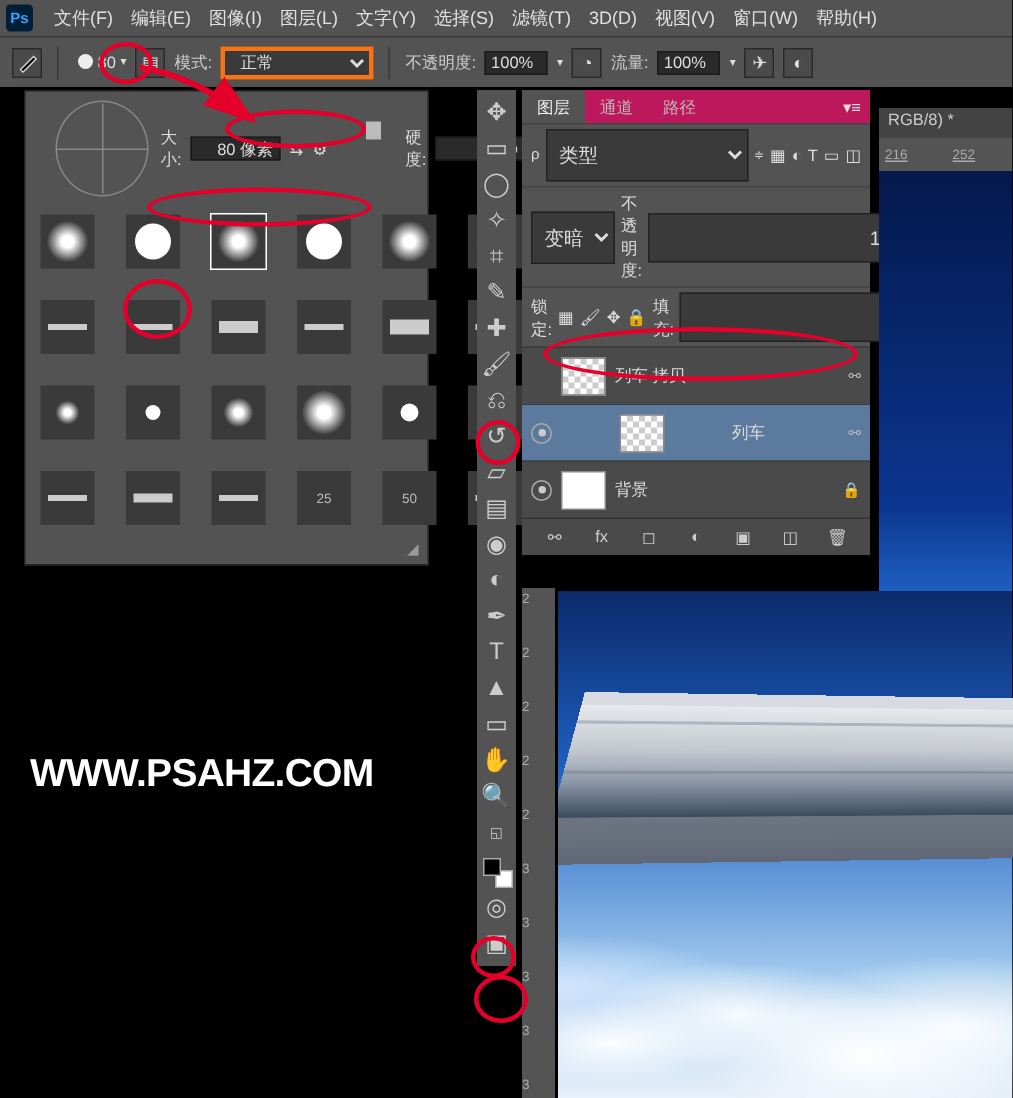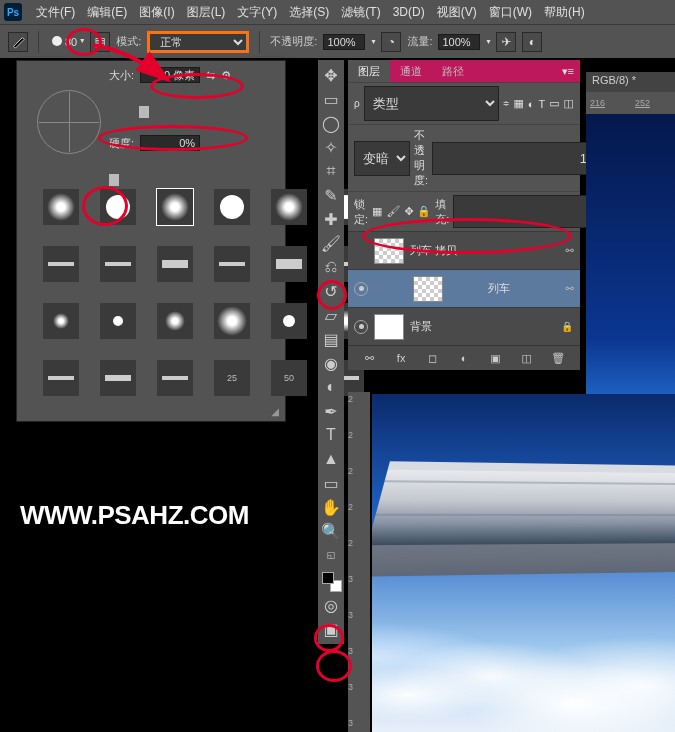--- a/index.html
+++ b/index.html
@@ -24,21 +24,21 @@
   .brushpanel { position: absolute; left: 16px; top: 60px; width: 270px; background: #535353; border: 1px solid #222; box-shadow: 2px 2px 6px rgba(0,0,0,.5); font-size: 11px; color: #ddd; }
   .brushpanel .row { display: flex; align-items: center; padding: 6px 10px; gap: 8px; }
   .brushpanel .preview { width: 64px; height: 64px; border-radius: 50%; border: 1px solid #888; display: flex; align-items: center; justify-content: center; margin-left: 10px; }
   .brushpanel .crosshair::before, .brushpanel .crosshair::after { content:""; position:absolute; background:#888; }
   .brushpanel .crosshair { position: relative; width: 60px; height: 60px; }
   .brushpanel .crosshair::before { width:60px; height:1px; top:50%; left:0; }
   .brushpanel .crosshair::after { width:1px; height:60px; left:50%; top:0; }
   .slider { height: 6px; background: #3a3a3a; flex: 1; position: relative; }
   .slider .thumb { position: absolute; top:-3px; width: 10px; height: 12px; background: #bbb; }
   .brushpanel input.val { background: #2a2a2a; border: 1px solid #1a1a1a; color: #ddd; width: 60px; font-size: 11px; padding: 1px 4px; text-align: right; }
-  .brush-grid { display: grid; grid-template-columns: repeat(6, 36px); gap: 21px; padding: 6px 10px 10px; margin-left: 16px; }
+  .brush-grid { display: grid; grid-template-columns: repeat(6, 36px); gap: 21px; padding: 6px 10px 10px; }
   .brush-cell { width: 36px; height: 36px; background: #3a3a3a; display: flex; align-items: center; justify-content: center; }
   .brush-cell .soft { width: 28px; height: 28px; border-radius: 50%; background: radial-gradient(circle, #fff 0%, #fff 20%, rgba(255,255,255,0) 70%); }
   .brush-cell .hard { width: 24px; height: 24px; border-radius: 50%; background: #fff; }
   .brush-cell .line { width: 26px; height: 4px; background: #ccc; }
   .brush-cell.sel { outline: 1px solid #fff; }
   .brush-num { font-size: 9px; color: #bbb; }
   .panel-footer { text-align: right; padding: 0 6px 4px; color: #999; font-size: 10px; }
 
   
   .toolbox { position: absolute; left: 318px; top: 60px; width: 26px; background: #535353; display: flex; flex-direction: column; gap: 2px; padding: 4px 2px; }
@@ -137,21 +137,21 @@
   <span style="font-size:8px;">▾</span>
   <div class="opt-btn">✈</div>
   <div class="opt-btn">◐</div>
 </div>
 
 <div class="brushpanel">
   <div class="row">
     <div class="preview">
         <div class="crosshair"></div>
       </div>
-    <div style="flex:1; display:flex; flex-direction:column; gap:26px;">
+    <div style="flex:1; display:flex; flex-direction:row; gap:26px;">
       <div style="display:flex; align-items:center; gap:6px;">
         <span>大小:</span>
         <input class="val" value="80 像素" style="">
         <span style="cursor:pointer;">⇆</span>
         <span style="cursor:pointer;">⚙</span>
       </div>
       <div class="slider">
           <div class="thumb" style="left:18%"></div>
         </div>
       <div style="display:flex; align-items:center; gap:6px;">

